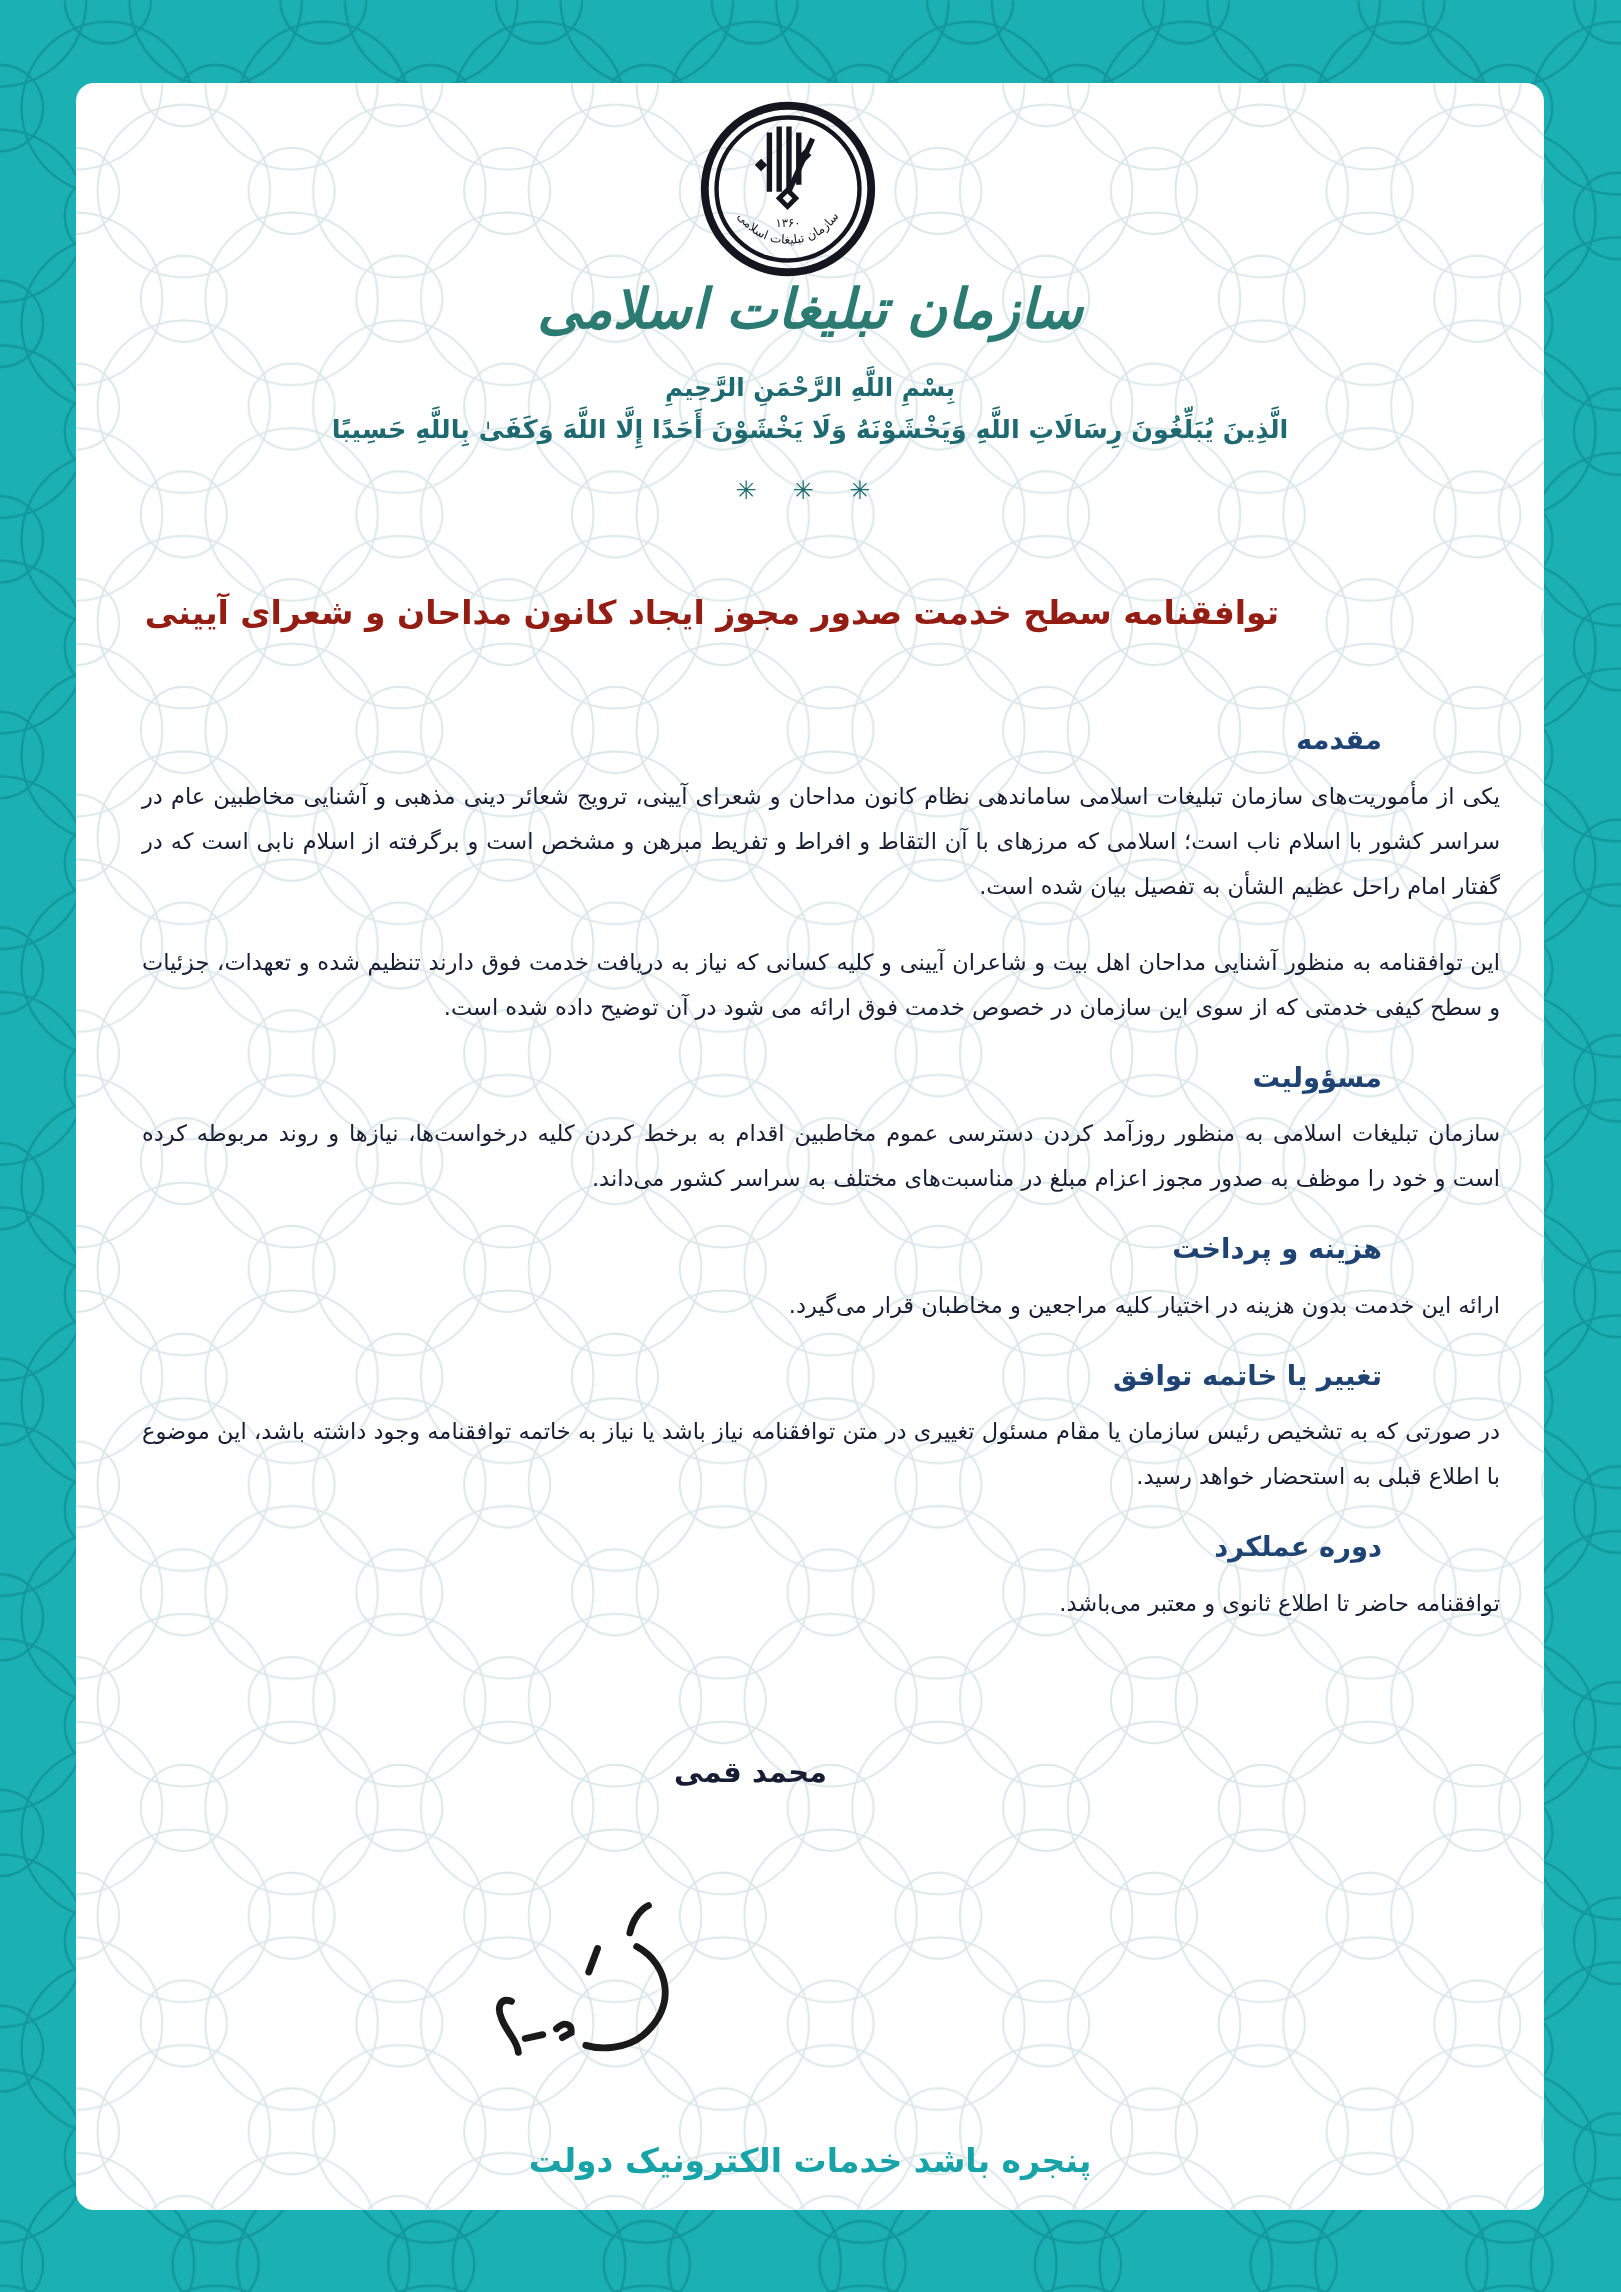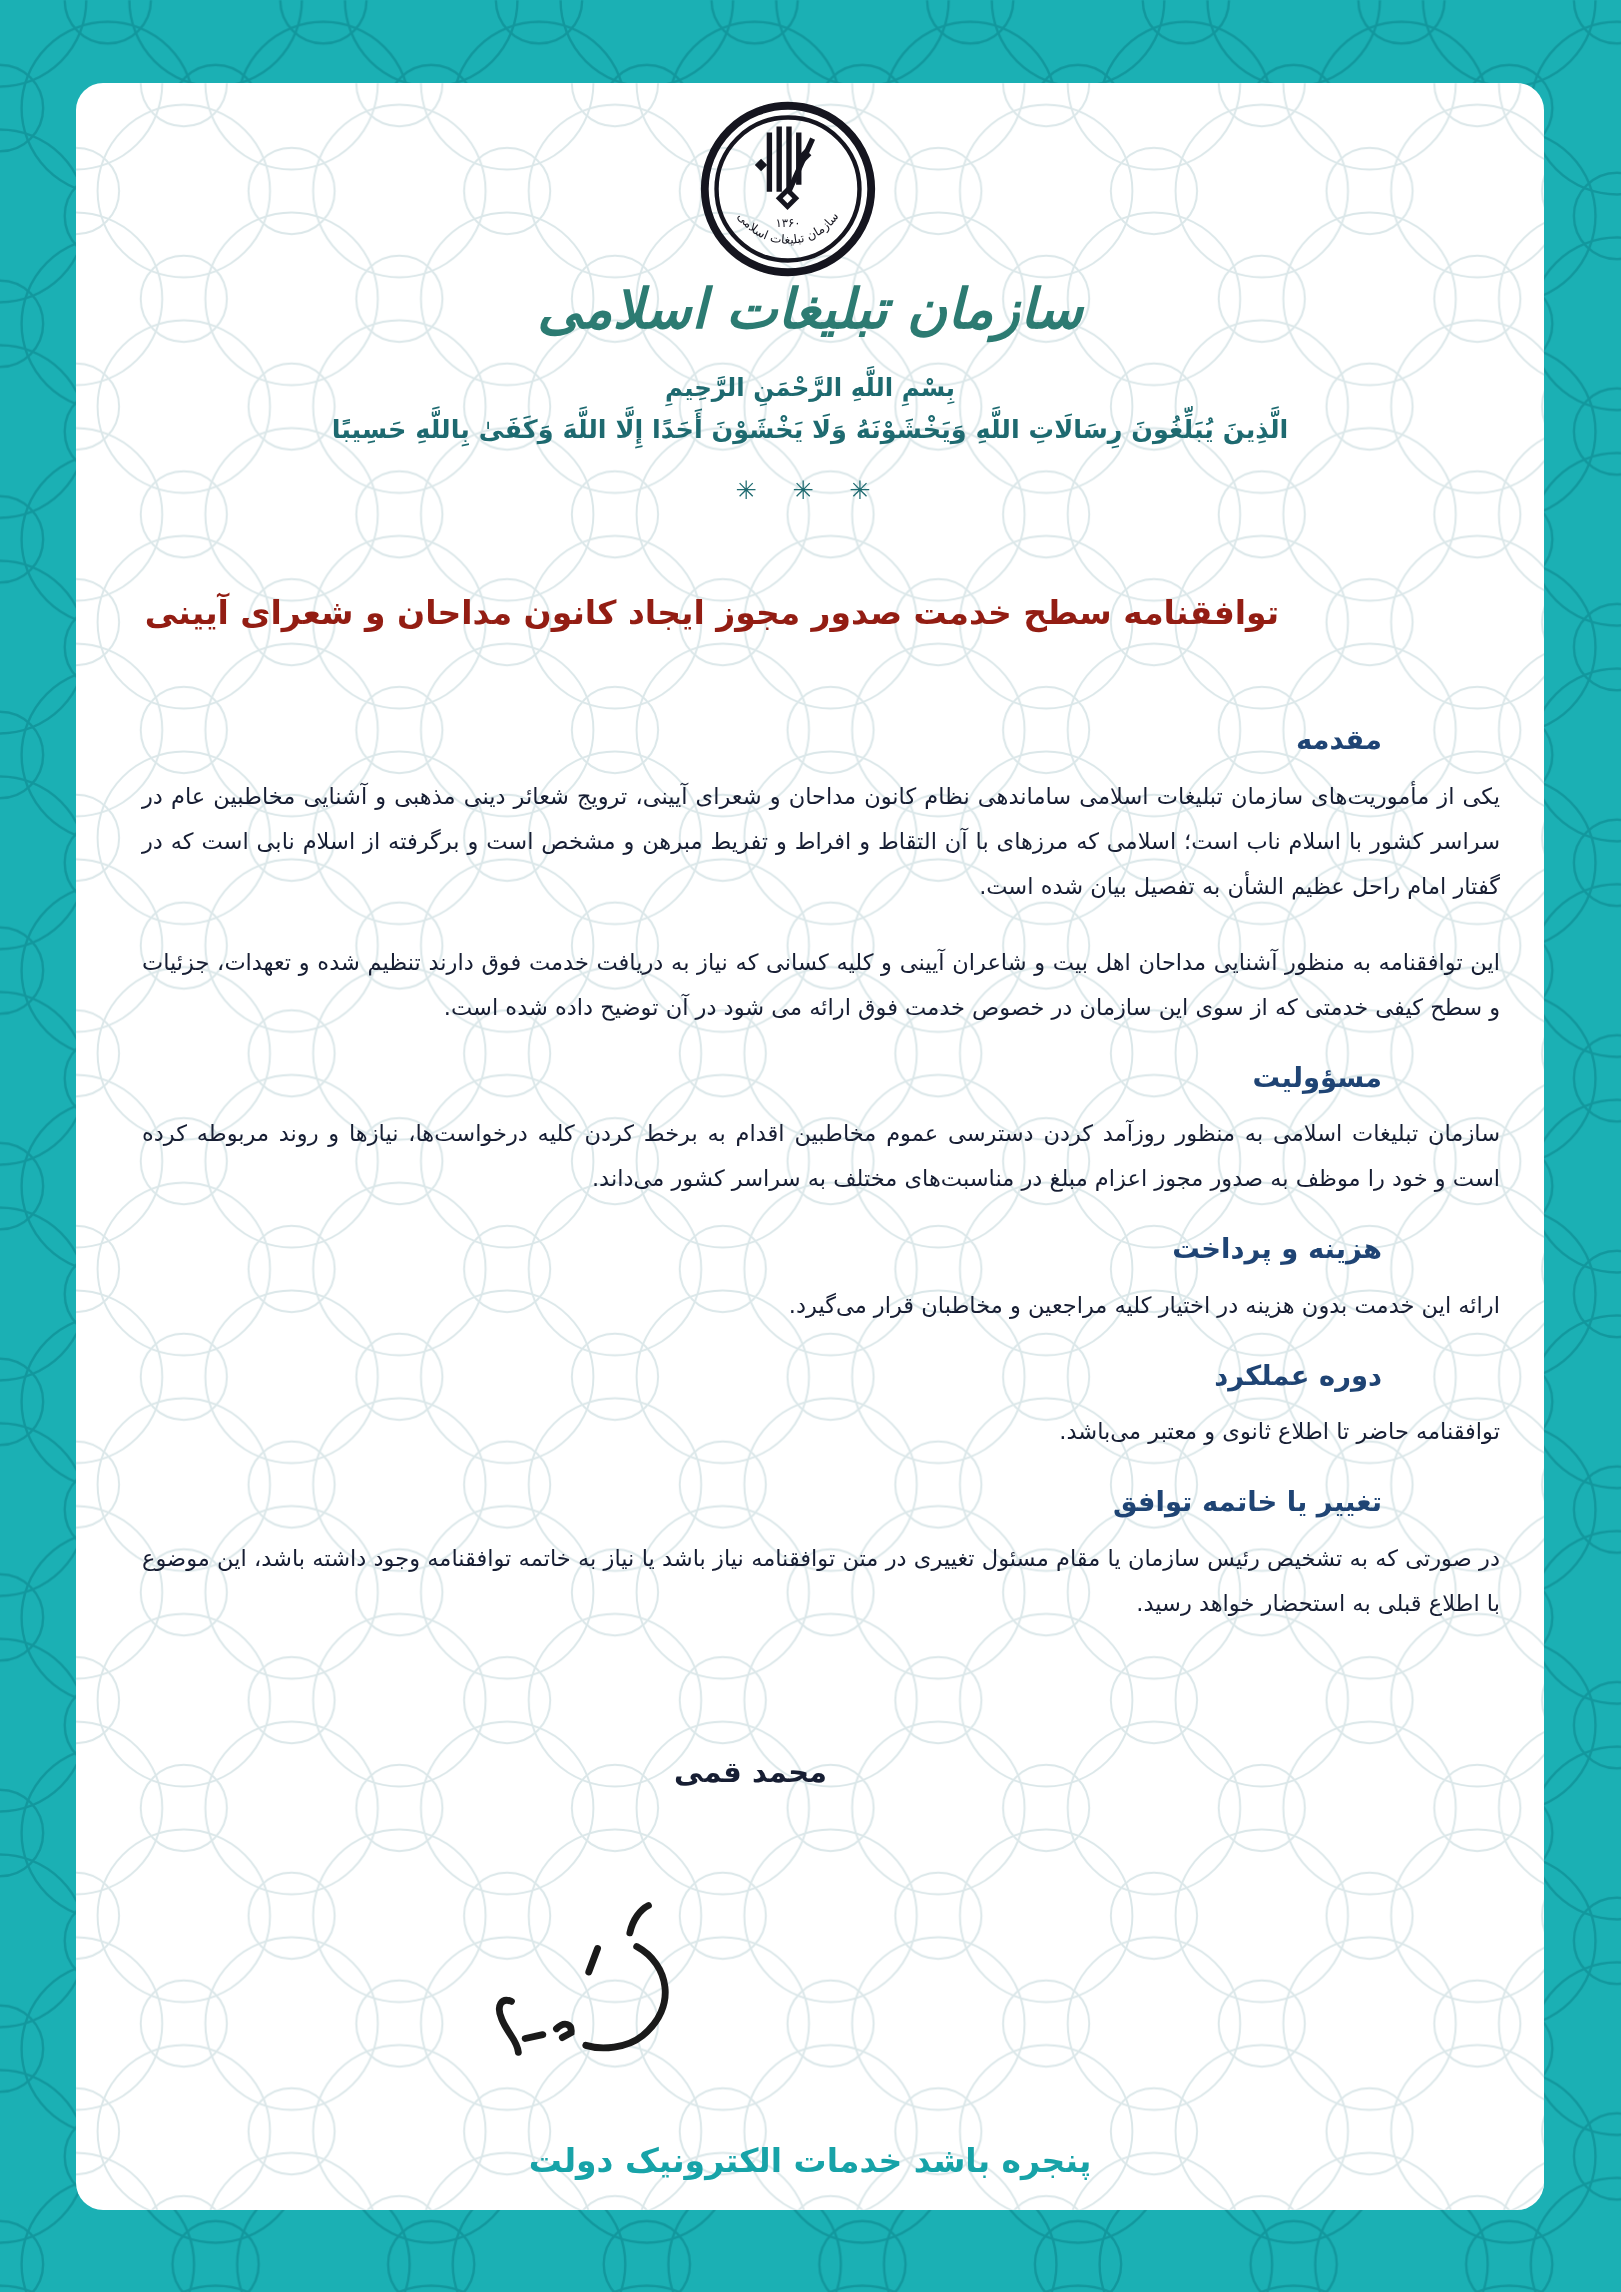--- a/index.html
+++ b/index.html
@@ -9,21 +9,21 @@
     background:#1bb0b4;
     overflow:hidden;
     font-family:"DejaVu Sans",sans-serif;
   }
   .page-pattern{position:absolute;inset:0;z-index:0;}
   .card{
     position:absolute;
     left:76px;top:83px;
     width:1468px;height:2127px;
     background:#ffffff;
-    border-radius:27px;
+    border-radius:18px;
     overflow:hidden;
     z-index:1;
   }
   .card-pattern{position:absolute;inset:0;z-index:0;}
   .content{position:absolute;inset:0;z-index:1;direction:rtl;}
 
   
   .logo-wrap{position:absolute;top:12.7px;left:619px;width:186px;height:186px;}
   .calligraphy{
     position:absolute;top:194px;left:0;width:100%;
@@ -182,26 +182,26 @@
         </section>
         <section class="section">
           <h2>مسؤولیت</h2>
           <p>سازمان تبلیغات اسلامی به منظور روزآمد کردن دسترسی عموم مخاطبین اقدام به برخط کردن کلیه درخواست‌ها، نیازها و روند مربوطه کرده است و خود را موظف به صدور مجوز اعزام مبلغ در مناسبت‌های مختلف به سراسر کشور می‌داند.</p>
         </section>
         <section class="section">
           <h2>هزینه و پرداخت</h2>
           <p>ارائه این خدمت بدون هزینه در اختیار کلیه مراجعین و مخاطبان قرار می‌گیرد.</p>
         </section>
         <section class="section">
+          <h2>تغییر یا خاتمه توافق</h2>
+          <p>در صورتی که به تشخیص رئیس سازمان یا مقام مسئول تغییری در متن توافقنامه نیاز باشد یا نیاز به خاتمه توافقنامه وجود داشته باشد، این موضوع با اطلاع قبلی به استحضار خواهد رسید.</p>
+        </section>
+        <section class="section">
           <h2>دوره عملکرد</h2>
           <p>توافقنامه حاضر تا اطلاع ثانوی و معتبر می‌باشد.</p>
-        </section>
-        <section class="section">
-          <h2>تغییر یا خاتمه توافق</h2>
-          <p>در صورتی که به تشخیص رئیس سازمان یا مقام مسئول تغییری در متن توافقنامه نیاز باشد یا نیاز به خاتمه توافقنامه وجود داشته باشد، این موضوع با اطلاع قبلی به استحضار خواهد رسید.</p>
         </section>
       </div>
 
       <div class="signature-block">
         <p class="sig-name">محمد قمی</p>
       </div>
 
       <svg class="scribble" width="274" height="225" viewBox="0 0 280 230" xmlns="http://www.w3.org/2000/svg" aria-hidden="true">
         <g fill="none" stroke="#1a1a1a" stroke-width="7" stroke-linecap="round">
           <path d="M212,24 C 204,28 196,38 193,52"></path>

